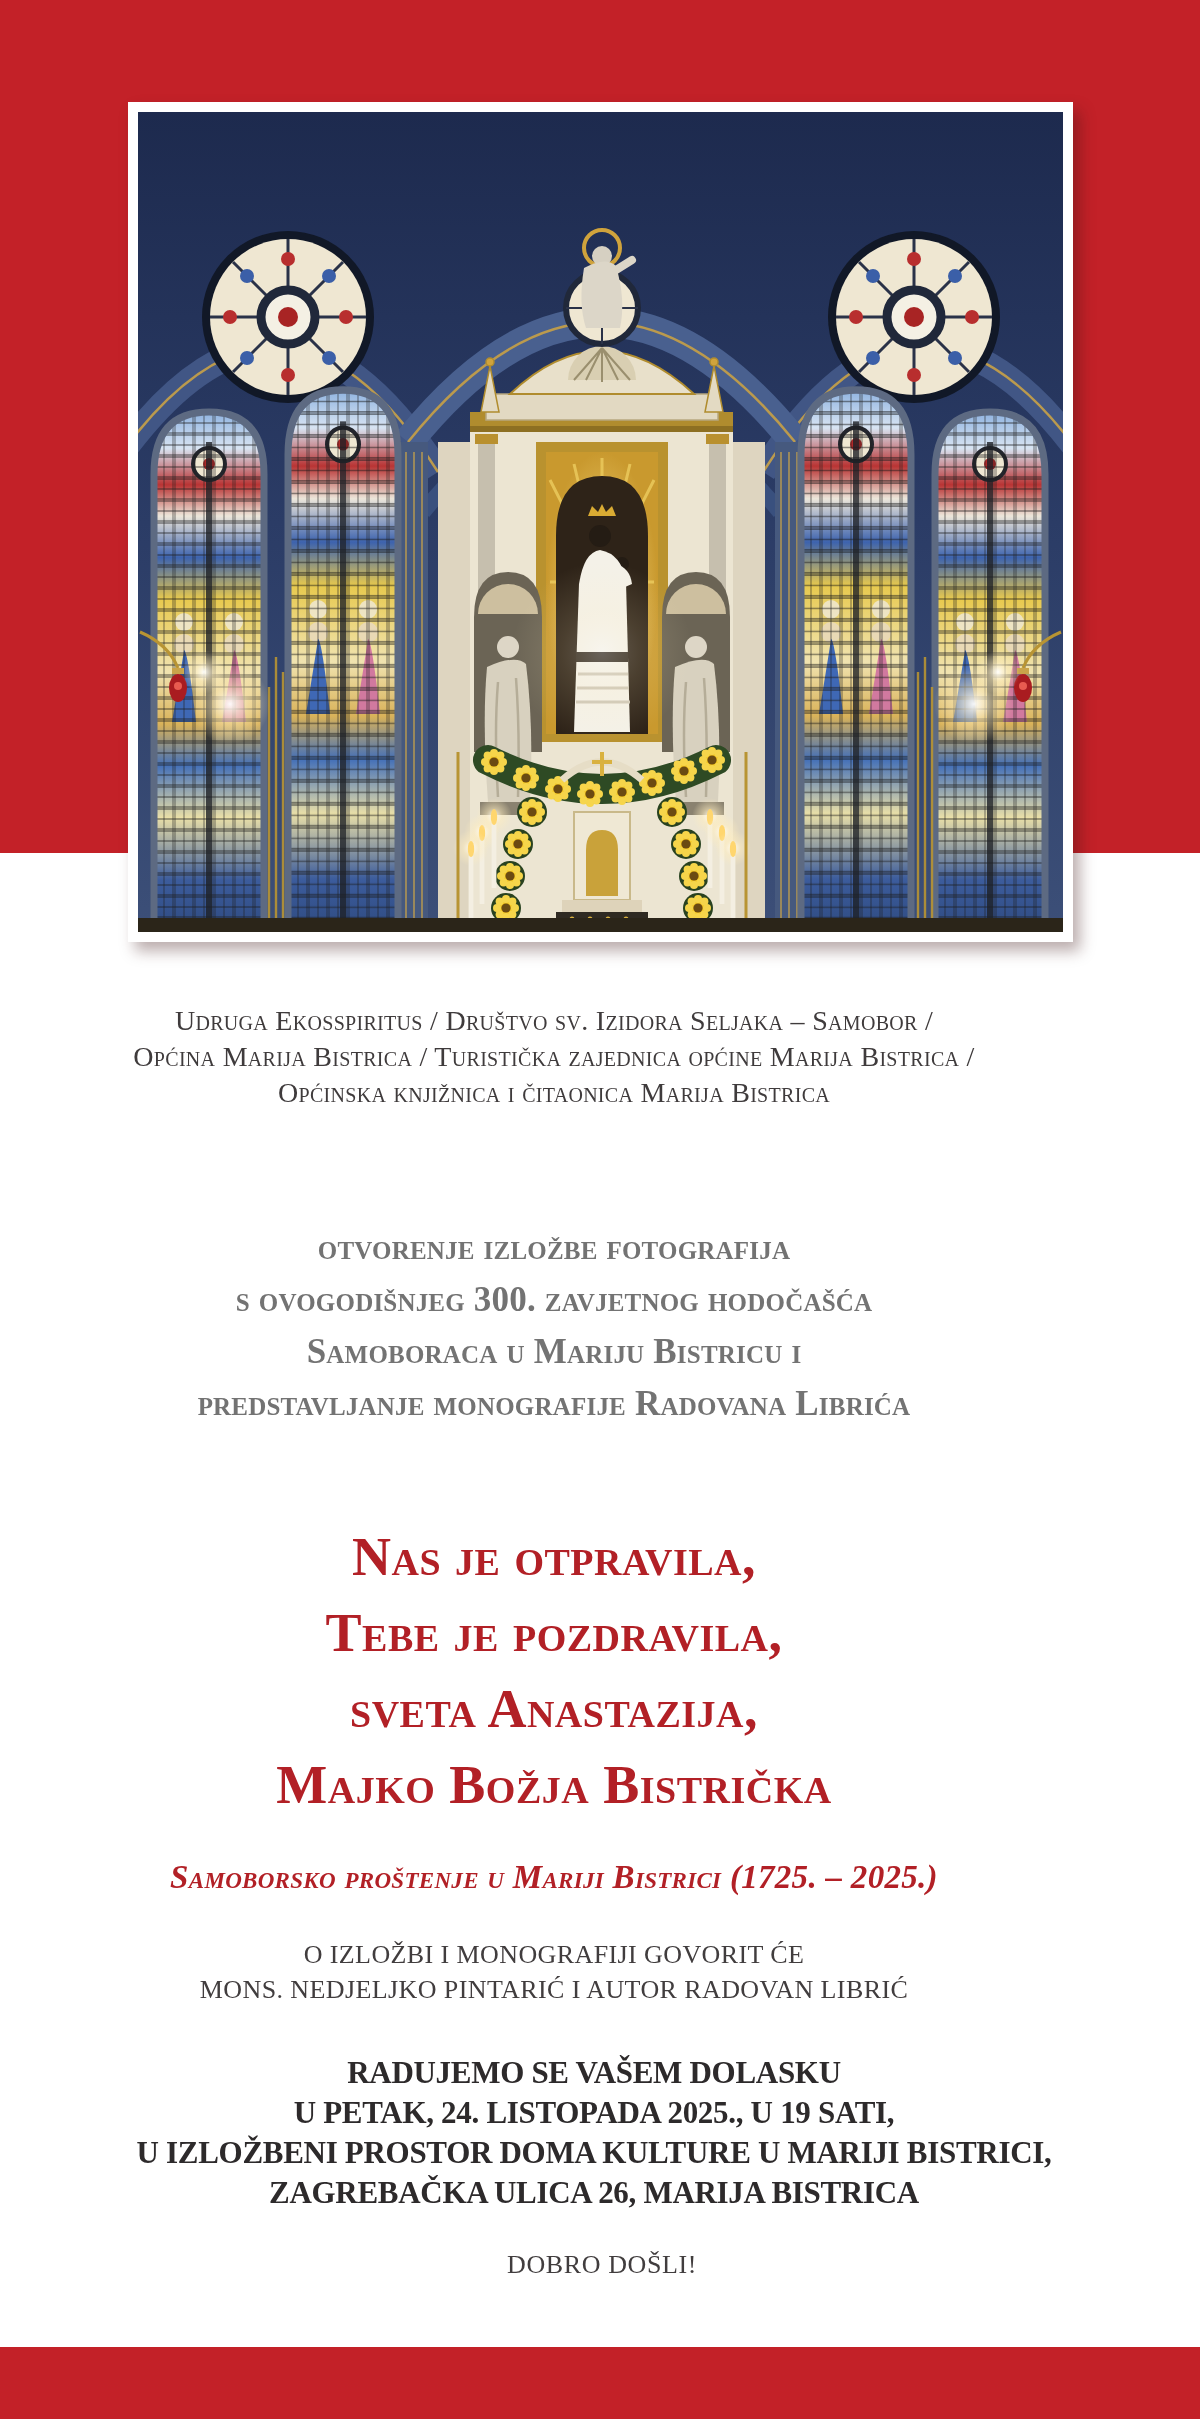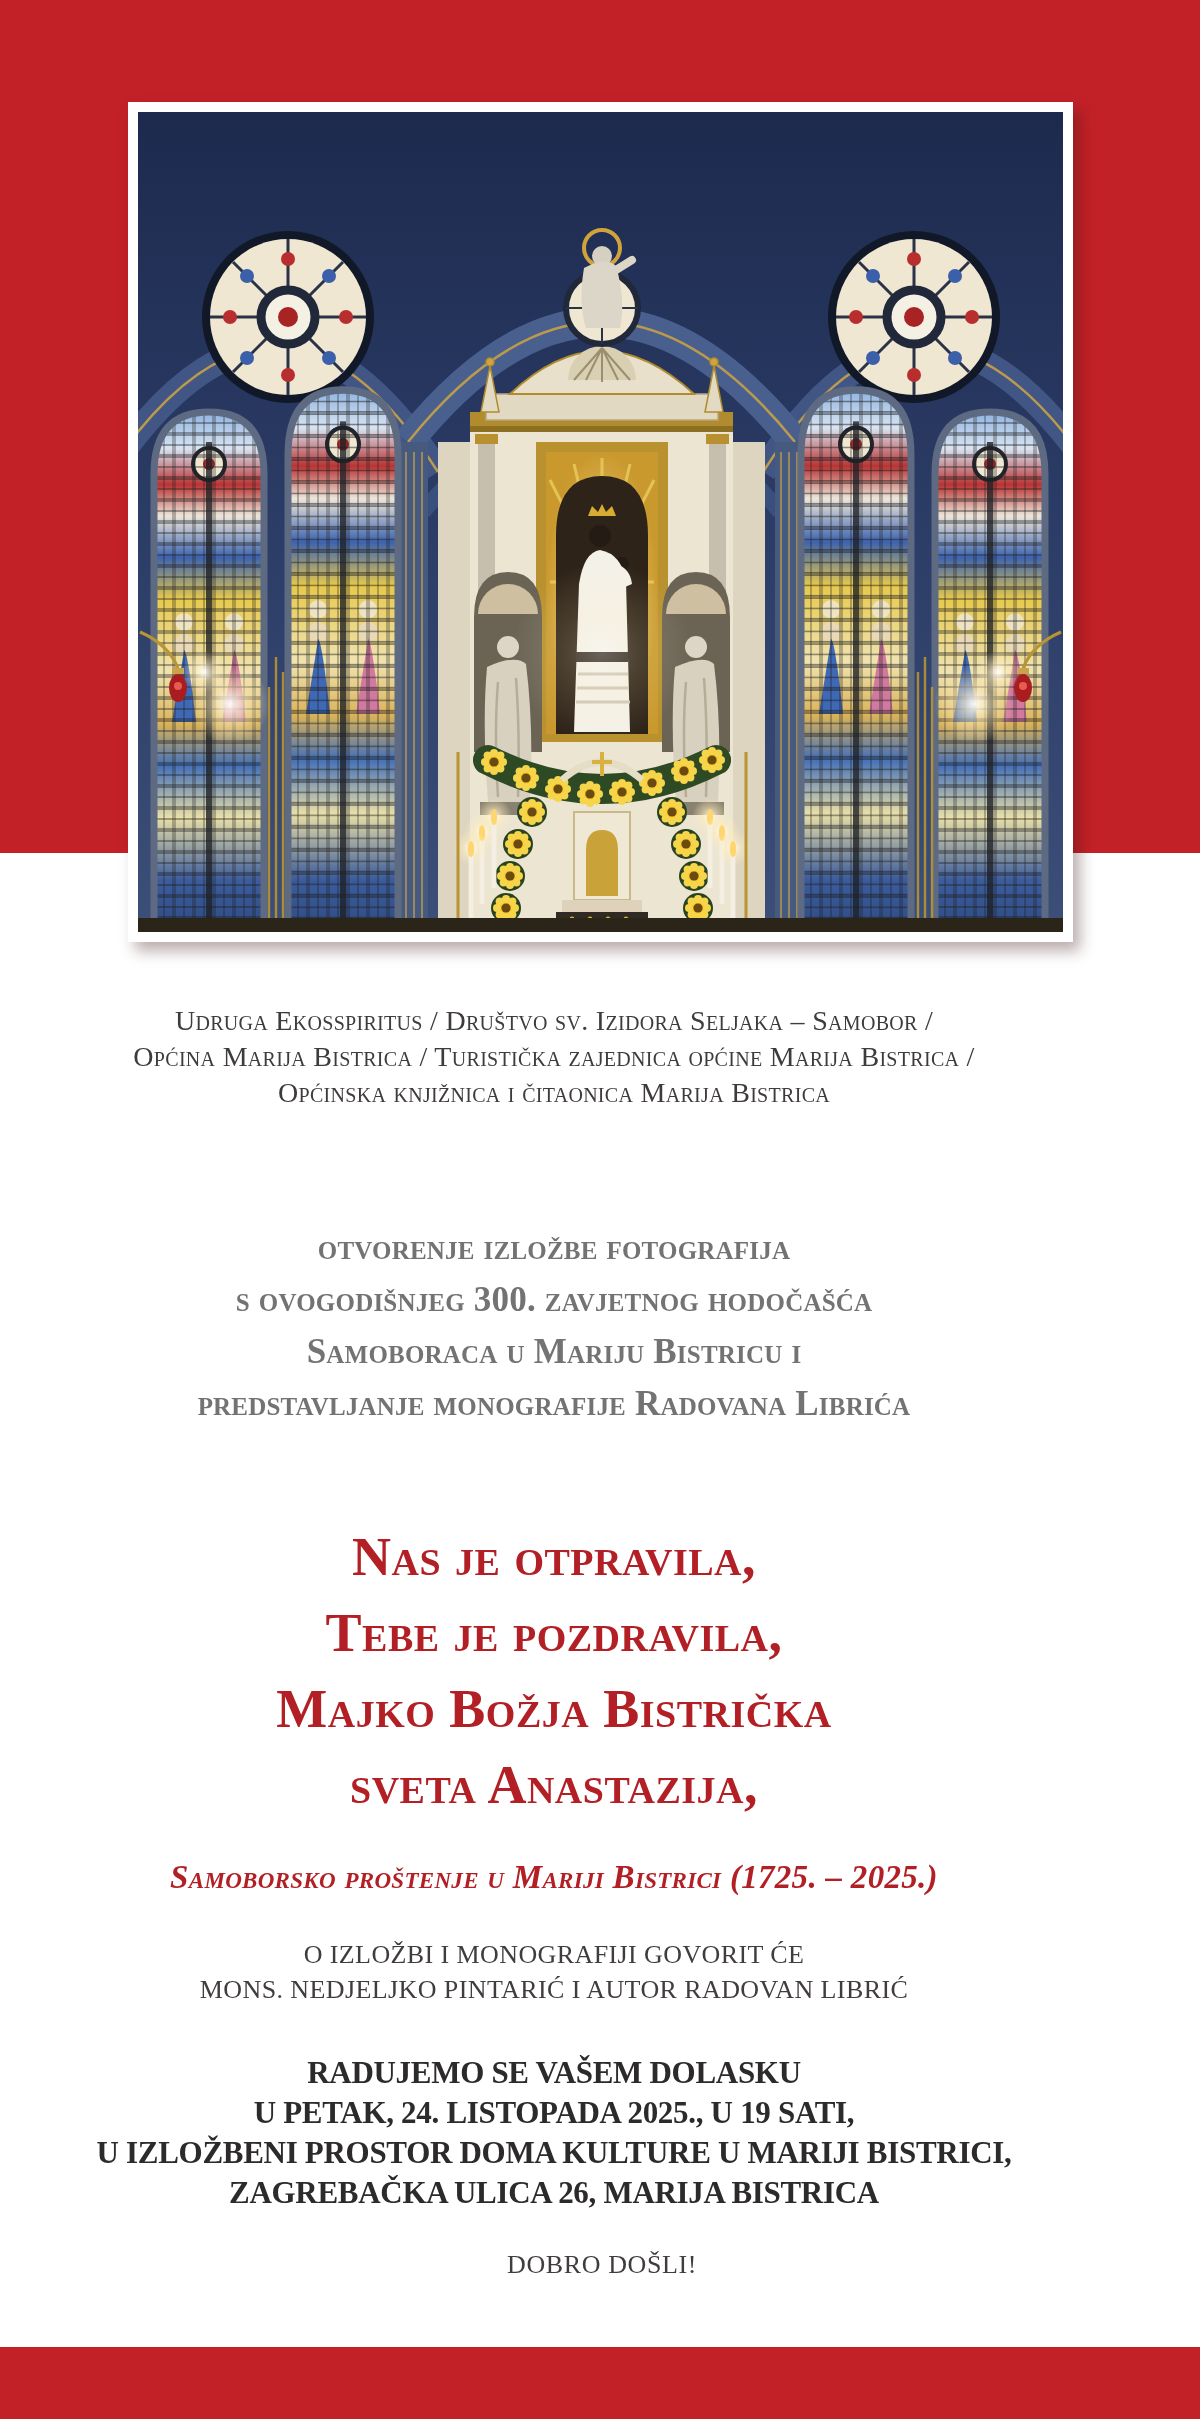--- a/index.html
+++ b/index.html
@@ -29,21 +29,21 @@
     color:var(--text-red,#b22026);letter-spacing:.5px;
   }
   .subtitle{
     top:1857px;font-size:33px;line-height:40px;font-style:italic;font-weight:bold;
     font-variant:small-caps;color:var(--text-red,#b22026);letter-spacing:.3px;
   }
   .speakers{
     top:1937px;font-size:26px;line-height:35px;color:#413d3e;letter-spacing:.4px;
   }
   .details{
-    top:2053px;font-size:31px;line-height:40px;font-weight:bold;color:#2d2a2b;letter-spacing:-.3px;
+    top:2053px;font-size:31px;line-height:40px;font-weight:bold;color:#2d2a2b;letter-spacing:-.3px;padding-left:40px;
   }
   .welcome{
     top:2247px;font-size:26px;line-height:36px;color:#413d3e;letter-spacing:.6px;margin-left:48px;
   }
 </style>
 </head>
 <body>
 
 <div class="page">
 
@@ -341,22 +341,22 @@
   <div class="tblock event-title">
     <div>otvorenje izložbe fotografija</div>
     <div>s ovogodišnjeg 300. zavjetnog hodočašća</div>
     <div>Samoboraca u Mariju Bistricu i</div>
     <div>predstavljanje monografije Radovana Librića</div>
   </div>
 
   <div class="tblock verse">
     <div>Nas je otpravila,</div>
     <div>Tebe je pozdravila,</div>
+    <div>sveta Anastazija,</div>
     <div>Majko Božja Bistrička</div>
-    <div>sveta Anastazija,</div>
   </div>
 
   <div class="tblock subtitle">Samoborsko proštenje u Mariji Bistrici (1725. – 2025.)</div>
 
   <div class="tblock speakers">
     <div>O IZLOŽBI I MONOGRAFIJI GOVORIT ĆE</div>
     <div>MONS. NEDJELJKO PINTARIĆ I AUTOR RADOVAN LIBRIĆ</div>
   </div>
 
   <div class="tblock details">

